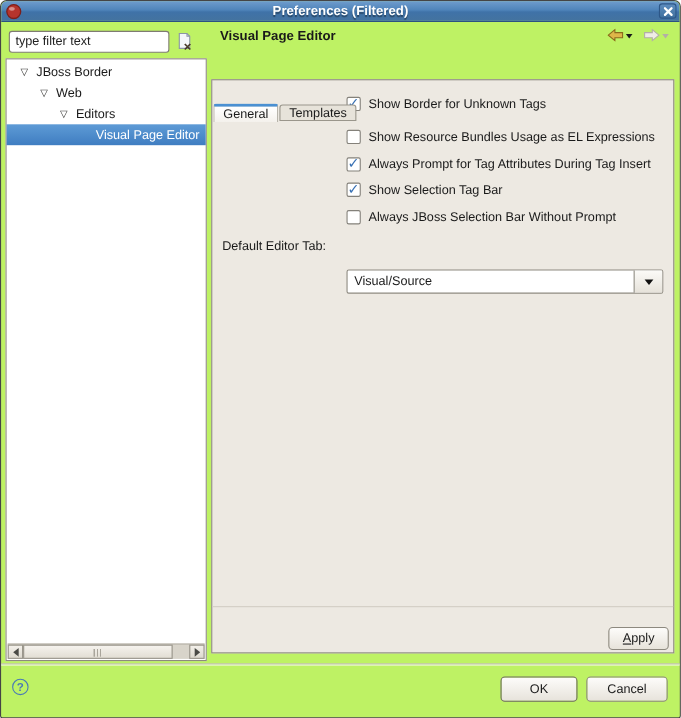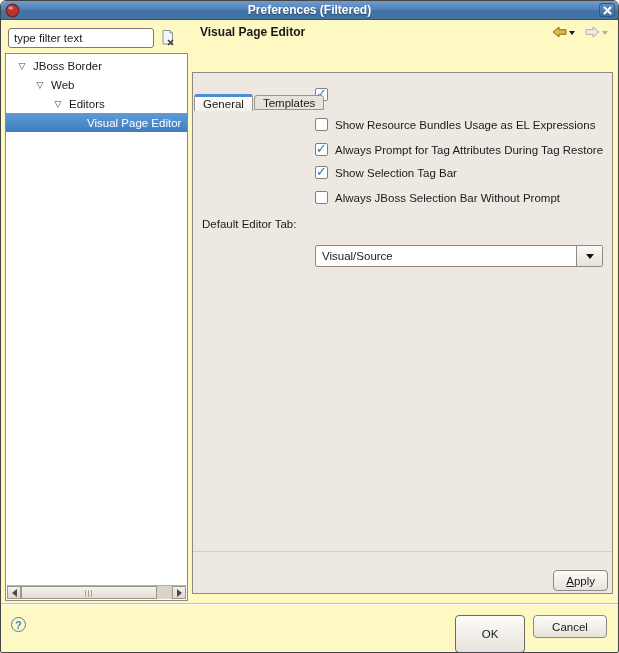--- a/index.html
+++ b/index.html
@@ -1,17 +1,17 @@
 <!DOCTYPE html>
 <html><head>
 <meta charset="utf-8">
 <style>
   html,body{margin:0;padding:0;background:#fff;}
   *{box-sizing:border-box;font-family:"Liberation Sans","DejaVu Sans",sans-serif;}
-  .window{position:relative;width:619px;height:653px;background:#fef9c3;
+  .window{position:relative;width:619px;height:653px;background:#bef264;
           border:1px solid #454545;border-radius:6px 6px 2px 2px;overflow:hidden;}
   
   .titlebar{position:absolute;left:0;top:0;width:100%;height:19px;
             background:linear-gradient(180deg,#6f9ccd 0%,#4f84ba 45%,#3f72a8 55%,#44739f 100%);
             border-bottom:1px solid #2c5183;border-radius:5px 5px 0 0;}
   .title-text{position:absolute;left:0;right:0;top:2px;text-align:center;color:#fff;
               font-size:12px;font-weight:bold;text-shadow:0 1px 1px rgba(0,0,0,.4);}
   .win-icon{position:absolute;left:4px;top:2px;width:15px;height:15px;}
   .close-btn{position:absolute;right:3px;top:2px;width:16px;height:14px;border-radius:3px;
              background:linear-gradient(180deg,#5d8cbd,#41719f);border:1px solid #2d5788;
@@ -73,21 +73,21 @@
        font-size:11.5px;color:#1a1a1a;text-align:center;display:flex;align-items:center;justify-content:center;
        padding:0 12px;height:21px;cursor:default;}
   .mn{text-decoration:underline;}
   
   .footer-sep{position:absolute;left:0;top:602px;width:100%;height:1px;background:#c6c2ba;
               box-shadow:0 1px 0 #fbfaf7;}
   .help-icon{position:absolute;left:10px;top:616px;width:15px;height:15px;border:1.4px solid #4a7ab5;
              border-radius:50%;color:#4a7ab5;font-size:10.5px;font-weight:bold;display:flex;
              align-items:center;justify-content:center;}
   .footer-btns{position:absolute;right:11px;top:614px;display:flex;gap:8px;}
-  .btn.ok{width:70px;height:38px;border-color:#6e6a62;}
+  .btn.ok{width:70px;height:23px;border-color:#6e6a62;}
   .btn.cancel{width:74px;height:23px;text-align:right;}
 </style>
 </head>
 <body>
 
 <div class="window">
 
   <div class="titlebar">
     <svg class="win-icon" viewBox="0 0 15 15">
       <circle cx="7.5" cy="7.5" r="6.3" fill="#b5342c" stroke="#7d1f1a" stroke-width="1.2"></circle>
@@ -156,28 +156,29 @@
 
   <div class="tabs">
     <div class="tab active">General</div>
     <div class="tab">Templates</div>
   </div>
 
   <div class="content-box">
 
     <div class="cb-row" style="top:15px">
       <span class="checkbox on"></span>
+      <span class="cb-label">Show Border for Unknown Tags</span>
     </div>
     <div class="cb-row" style="top:45px">
       <span class="checkbox"></span>
       <span class="cb-label">Show Resource Bundles Usage as EL Expressions</span>
     </div>
     <div class="cb-row" style="top:70px">
       <span class="checkbox on"></span>
-      <span class="cb-label">Always Prompt for Tag Attributes During Tag Restore</span>
+      <span class="cb-label">Always Prompt for Tag Attributes During Tag Insert</span>
     </div>
     <div class="cb-row" style="top:93px">
       <span class="checkbox on"></span>
       <span class="cb-label">Show Selection Tag Bar</span>
     </div>
     <div class="cb-row" style="top:118px">
       <span class="checkbox"></span>
       <span class="cb-label">Always JBoss Selection Bar Without Prompt</span>
     </div>
 

